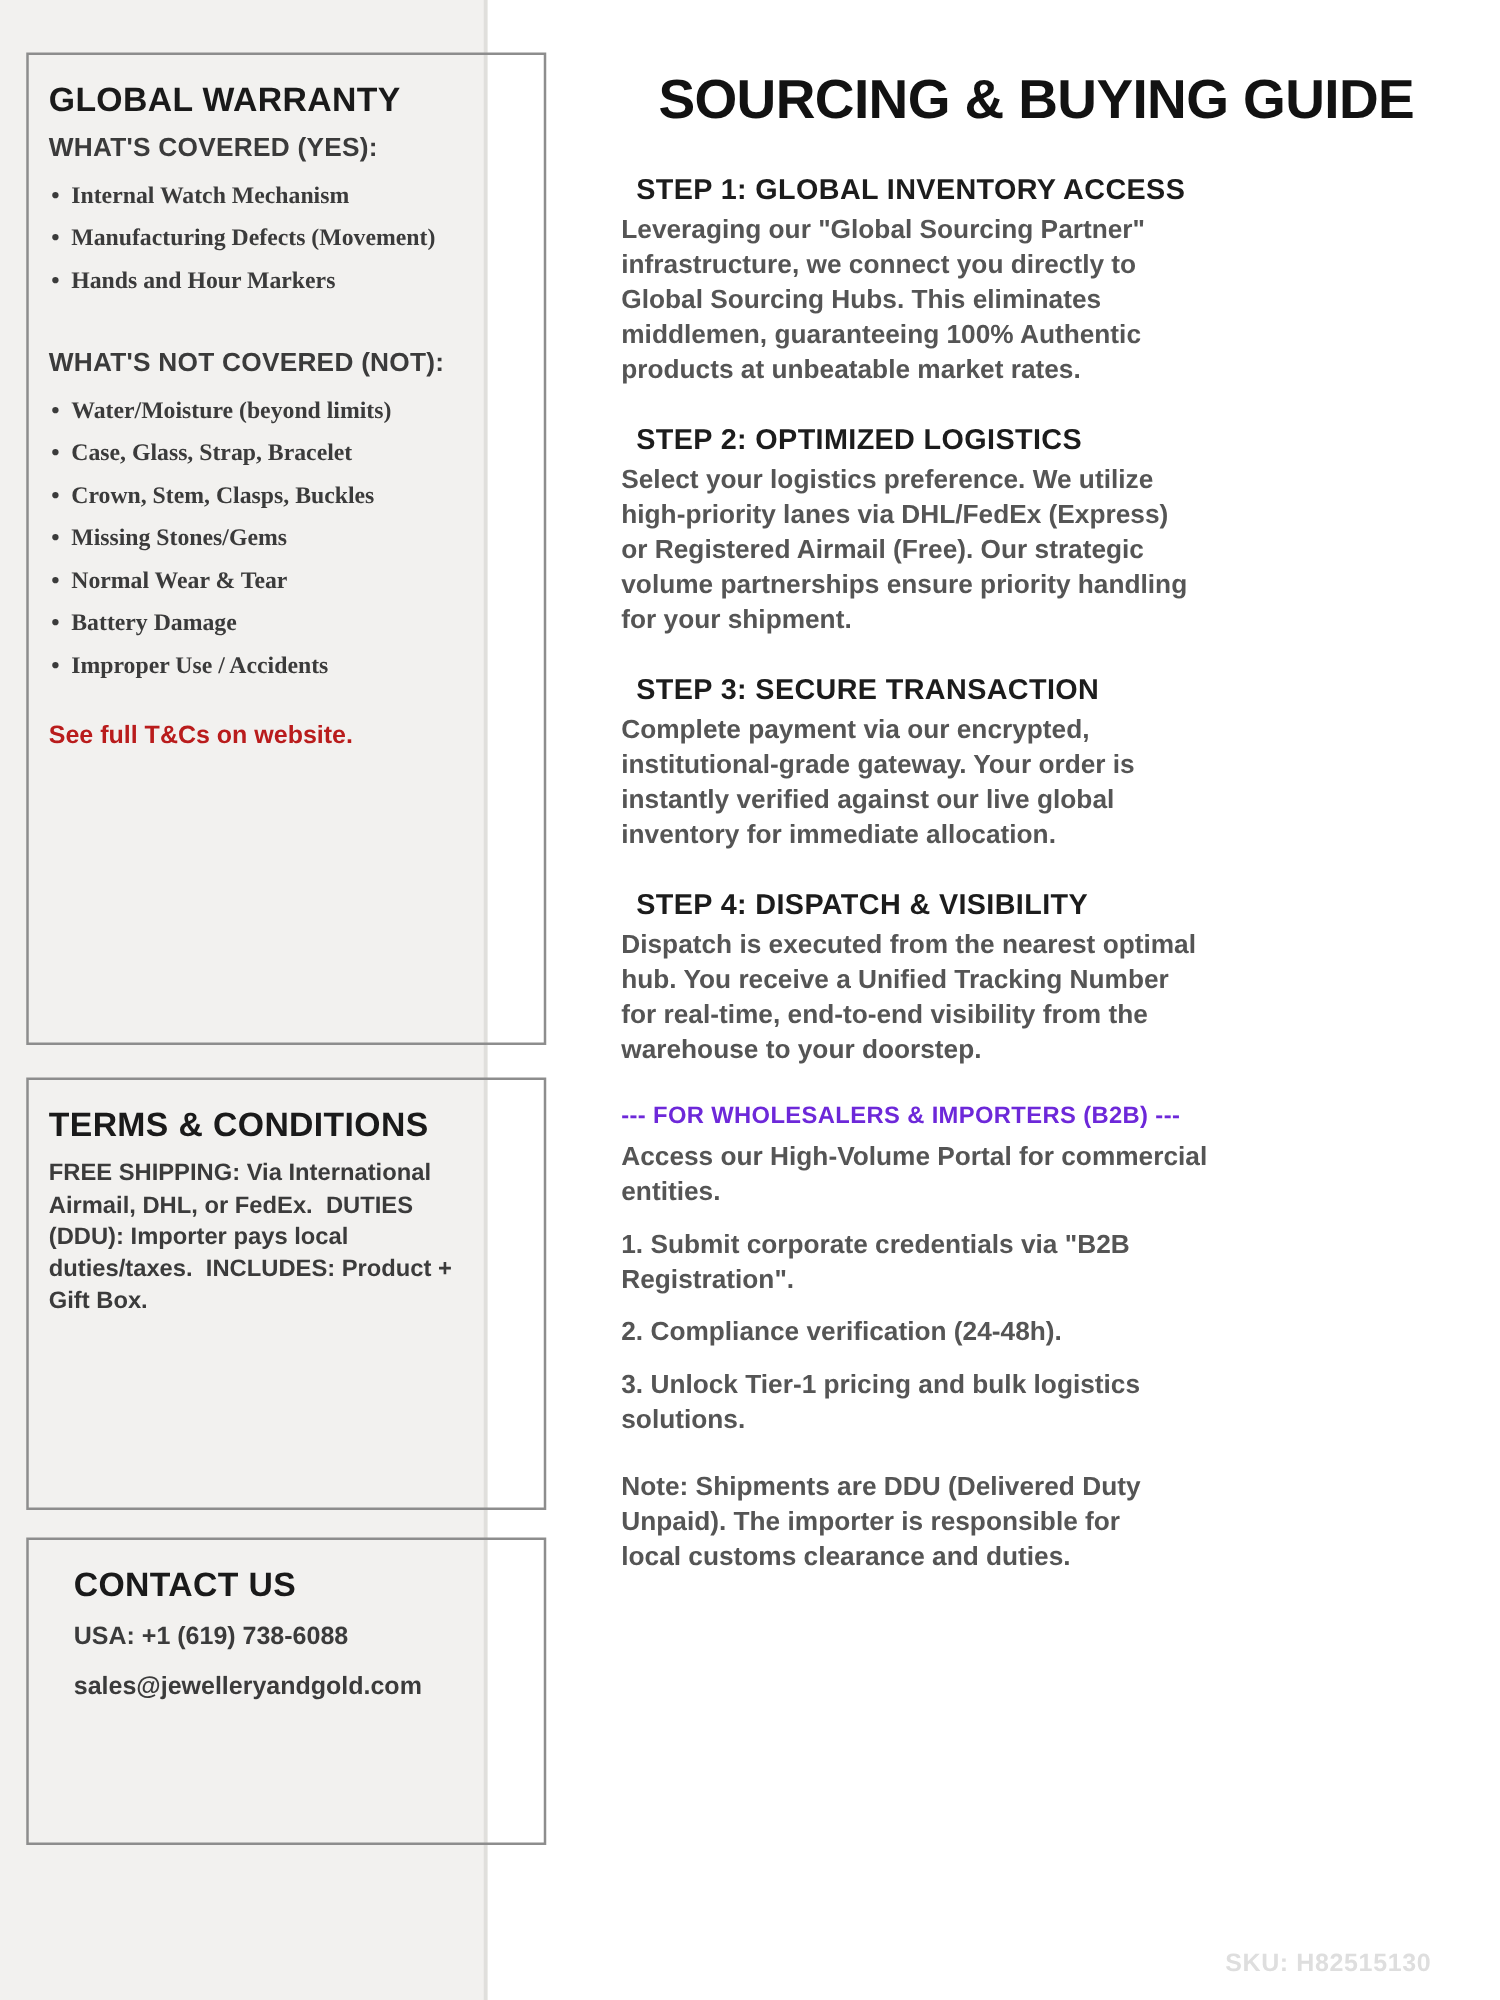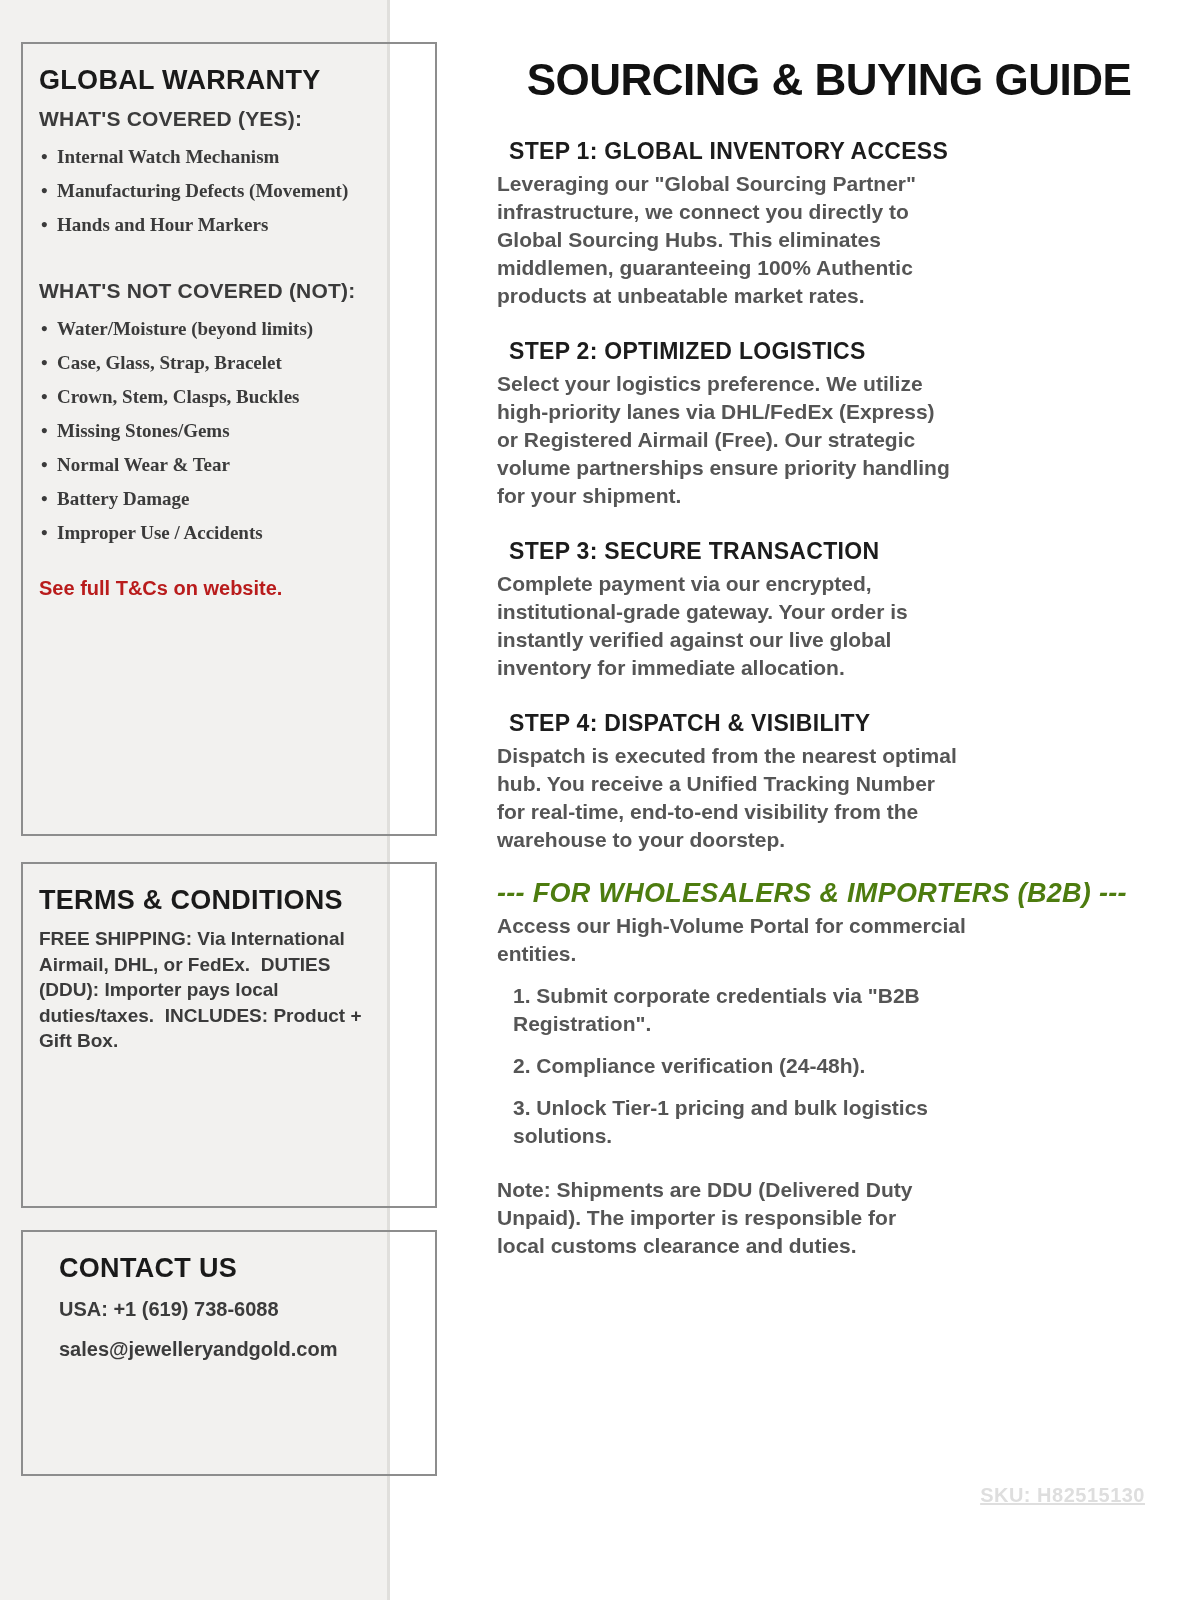--- a/index.html
+++ b/index.html
@@ -69,28 +69,28 @@
   .step-heading{
     font-size:23px;font-weight:800;color:#1c1c1c;
     letter-spacing:.3px;line-height:26px;margin:28px 0 0 12px;
   }
   .step-heading.first{margin-top:34px;}
   .step-body{
     font-size:21px;font-weight:600;color:#555555;
     line-height:28px;margin:6px 0 0 0;white-space:pre-wrap;
   }
   .b2b-heading{
-    font-size:27px;font-weight:800;color:#4d7c0f;
-    letter-spacing:.3px;line-height:26px;margin:26px 0 0 0;font-style:italic;
+    font-size:19px;font-weight:800;color:#6d28d9;
+    letter-spacing:.3px;line-height:26px;margin:26px 0 0 0;
   }
-  .b2b-item{margin-top:14px;margin-left:16px;}
+  .b2b-item{margin-top:14px;}
   .b2b-note{margin-top:26px;}
   .sku{
-    position:absolute;top:1484px;right:55px;
-    font-size:20px;font-weight:700;color:#dedede;letter-spacing:.5px;text-decoration:underline;
+    position:absolute;top:1560px;right:55px;
+    font-size:20px;font-weight:700;color:#dedede;letter-spacing:.5px;
   }
 </style>
 </head>
 <body>
 
 <div class="sidebar">
 
   <div class="panel panel-warranty">
     <h2 class="box-title">GLOBAL WARRANTY</h2>
 

